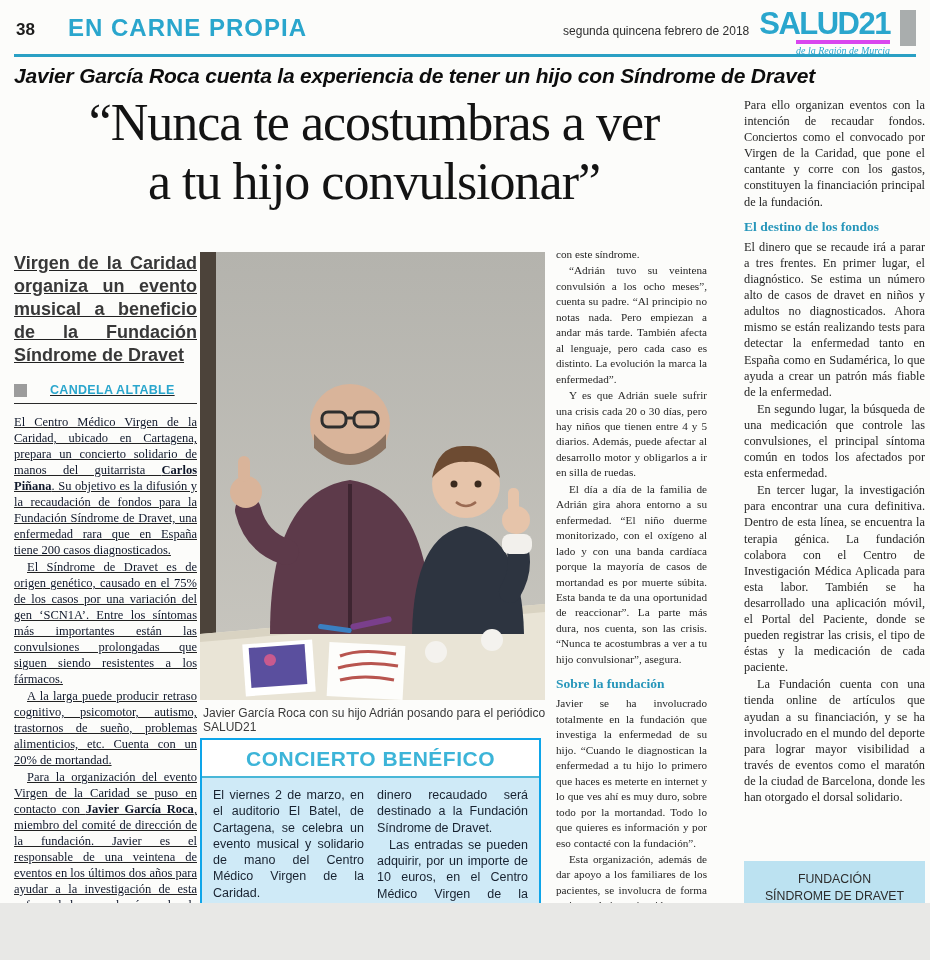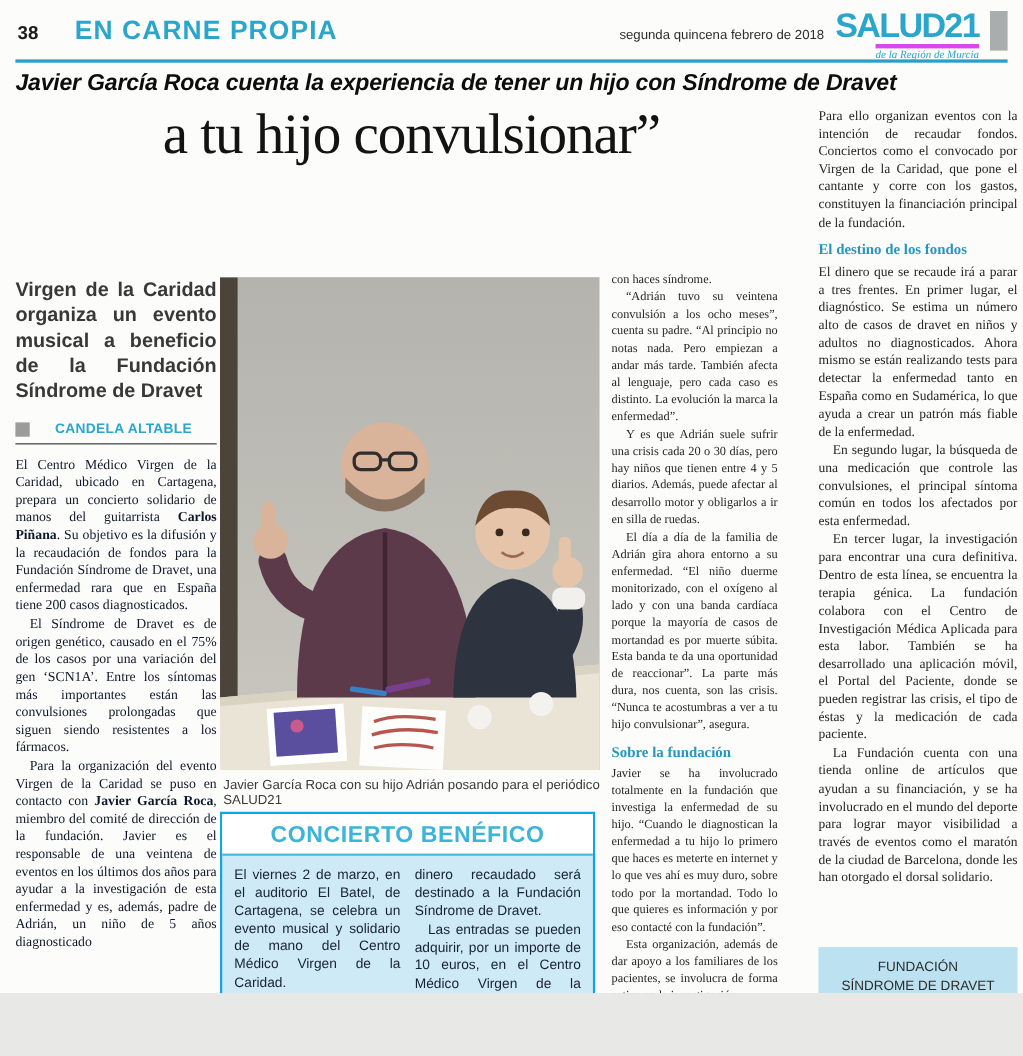--- a/index.html
+++ b/index.html
@@ -22,21 +22,21 @@
           font:italic bold 21px/1.2 "Liberation Sans",sans-serif;color:#0d0d0d;letter-spacing:-.2px;}
   
   .headline{position:absolute;left:8px;top:94px;width:732px;text-align:center;
             font-family:"Liberation Serif",serif;font-weight:400;font-size:52px;line-height:1.13;
             color:#131313;letter-spacing:-1px;}
   
   .paras p{margin:0 0 1px 0;padding:0;}
   .paras p+p{text-indent:13px;}
   .subhead{font:bold 13.5px/1.2 "Liberation Serif",serif;color:#2796ba;margin:9px 0 4px 0;}
   
-  .col-left{position:absolute;left:14px;top:252px;width:183px;}
+  .col-left{position:absolute;left:14px;top:252px;width:183px;text-decoration:underline;}
   .deck{font:bold 18px/1.28 "Liberation Sans",sans-serif;color:#383838;text-align:justify;}
   .byline-row{margin-top:16px;display:flex;align-items:center;gap:23px;
               border-bottom:1.5px solid #2a2a2a;padding-bottom:6px;}
   .byline-sq{width:13px;height:13px;background:#9c9c9c;flex:0 0 auto;}
   .byline{font:bold 12.5px "Liberation Sans",sans-serif;color:#2aa6cd;letter-spacing:.3px;}
   .body-left{margin-top:10px;font-size:12.5px;line-height:1.28;text-align:justify;color:#0f172a;}
   
   .photo-fig{position:absolute;left:200px;top:252px;width:345px;height:448px;margin:0;
              background:#bdbcb6;overflow:hidden;}
   .caption{position:absolute;left:203px;top:706px;width:344px;
@@ -77,32 +77,34 @@
         <span class="logo-sub">de la Región de Murcia</span>
       </div>
       <span class="logo-block"></span>
     </div>
   </div>
   <div class="rule-teal"></div>
 
   <div class="kicker">Javier García Roca cuenta la experiencia de tener un hijo con Síndrome de Dravet</div>
 
   <div class="headline">
+    <div>“Nunca te acostumbras a ver</div>
     <div>a tu hijo convulsionar”</div>
   </div>
 
   <div class="col-left">
     <div class="deck">Virgen de la Caridad organiza un evento musical a beneficio de la Fundación Síndrome de Dravet</div>
     <div class="byline-row">
       <span class="byline-sq"></span>
       <span class="byline">CANDELA ALTABLE</span>
     </div>
     <div class="body-left paras">
         <p><span>El Centro Médico Virgen de la Caridad, ubicado en Cartagena, prepara un concierto solidario de manos del guitarrista </span><b>Carlos Piñana</b><span>. Su objetivo es la difusión y la recaudación de fondos para la Fundación Síndrome de Dravet, una enfermedad rara que en España tiene 200 casos diagnosticados.</span></p>
         <p><span>El Síndrome de Dravet es de origen genético, causado en el 75% de los casos por una variación del gen ‘SCN1A’. Entre los síntomas más importantes están las convulsiones prolongadas que siguen siendo resistentes a los fármacos.</span></p>
+        <p><span>A la larga puede producir retraso cognitivo, psicomotor, autismo, trastornos de sueño, problemas alimenticios, etc. Cuenta con un 20% de mortandad.</span></p>
         <p><span>Para la organización del evento Virgen de la Caridad se puso en contacto con </span><b>Javier García Roca</b><span>, miembro del comité de dirección de la fundación. Javier es el responsable de una veintena de eventos en los últimos dos años para ayudar a la investigación de esta enfermedad y es, además, padre de Adrián, un niño de 5 años diagnosticado</span></p>
       </div>
   </div>
 
   <figure class="photo-fig">
     <svg width="345" height="448" viewBox="0 0 345 448" xmlns="http://www.w3.org/2000/svg">
       <defs>
         <linearGradient id="wall" x1="0" y1="0" x2="0" y2="1">
           <stop offset="0" stop-color="#b4b3ad"></stop>
           <stop offset="1" stop-color="#c9c7c0"></stop>
@@ -162,21 +164,21 @@
         </div>
       <div class="concert-col paras">
           <p><span>dinero recaudado será destinado a la Fundación Síndrome de Dravet.</span></p>
           <p><span>Las entradas se pueden adquirir, por un importe de 10 euros, en el Centro Médico Virgen de la Caridad de Cartagena, y en el Auditorio El Batel.</span></p>
         </div>
     </div>
   </div>
 
   <div class="col-mid">
     <div class="paras">
-        <p><span>con haces síndrome.</span></p>
+        <p><span>con este síndrome.</span></p>
         <p><span>“Adrián tuvo su veintena convulsión a los ocho meses”, cuenta su padre. “Al principio no notas nada. Pero empiezan a andar más tarde. También afecta al lenguaje, pero cada caso es distinto. La evolución la marca la enfermedad”.</span></p>
         <p><span>Y es que Adrián suele sufrir una crisis cada 20 o 30 días, pero hay niños que tienen entre 4 y 5 diarios. Además, puede afectar al desarrollo motor y obligarlos a ir en silla de ruedas.</span></p>
         <p><span>El día a día de la familia de Adrián gira ahora entorno a su enfermedad. “El niño duerme monitorizado, con el oxígeno al lado y con una banda cardíaca porque la mayoría de casos de mortandad es por muerte súbita. Esta banda te da una oportunidad de reaccionar”. La parte más dura, nos cuenta, son las crisis. “Nunca te acostumbras a ver a tu hijo convulsionar”, asegura.</span></p>
       </div>
     <div class="subhead">Sobre la fundación</div>
     <div class="paras">
         <p><span>Javier se ha involucrado totalmente en la fundación que investiga la enfermedad de su hijo. “Cuando le diagnostican la enfermedad a tu hijo lo primero que haces es meterte en internet y lo que ves ahí es muy duro, sobre todo por la mortandad. Todo lo que quieres es información y por eso contacté con la fundación”.</span></p>
         <p><span>Esta organización, además de dar apoyo a los familiares de los pacientes, se involucra de forma activa en la investigación.</span></p>
       </div>
   </div>

